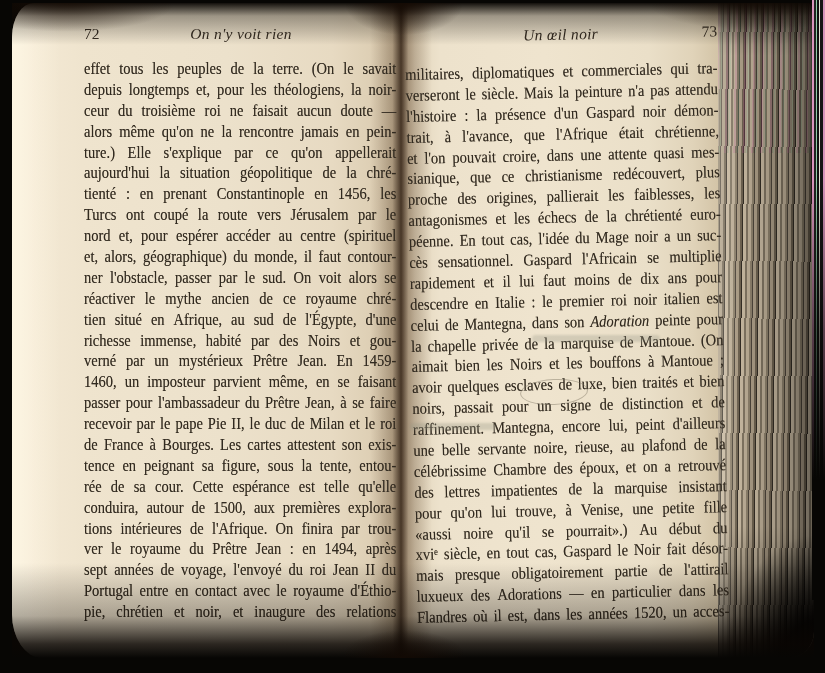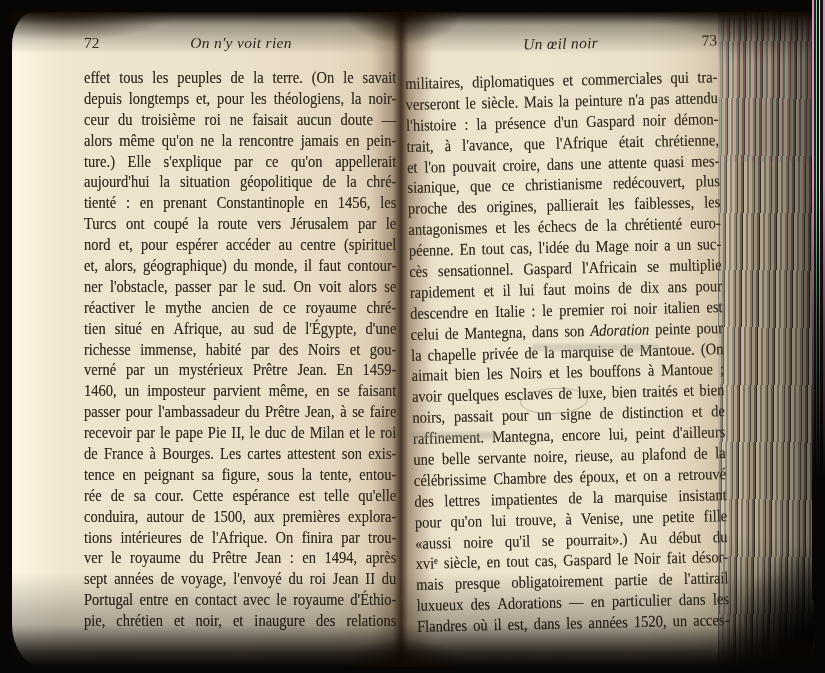--- a/index.html
+++ b/index.html
@@ -1,21 +1,21 @@
 <!DOCTYPE html>
 <html><head>
 <meta charset="utf-8">
 <style>
   html,body{margin:0;padding:0;}
   body{
     width:825px;height:673px;overflow:hidden;position:relative;
     background:#070604;
     font-family:"Liberation Serif","DejaVu Serif",serif;
   }
-  .book{position:absolute;left:12px;top:12px;width:802px;height:655px;}
+  .book{position:absolute;left:12px;top:3px;width:802px;height:655px;}
   .page{position:absolute;top:0;height:100%;}
   .left-page{
     left:0;width:390px;
     border-radius:22px 0 0 30px / 34px 0 0 44px;
     background:linear-gradient(90deg,
       #f9f0dc 0%, #f4e9d4 6%, #efe4ce 18%, #ece1cb 55%,
       #e7dac2 82%, #dccdb2 94%, #cbbb9e 100%);
   }
   .right-page{
     left:390px;width:316px;

